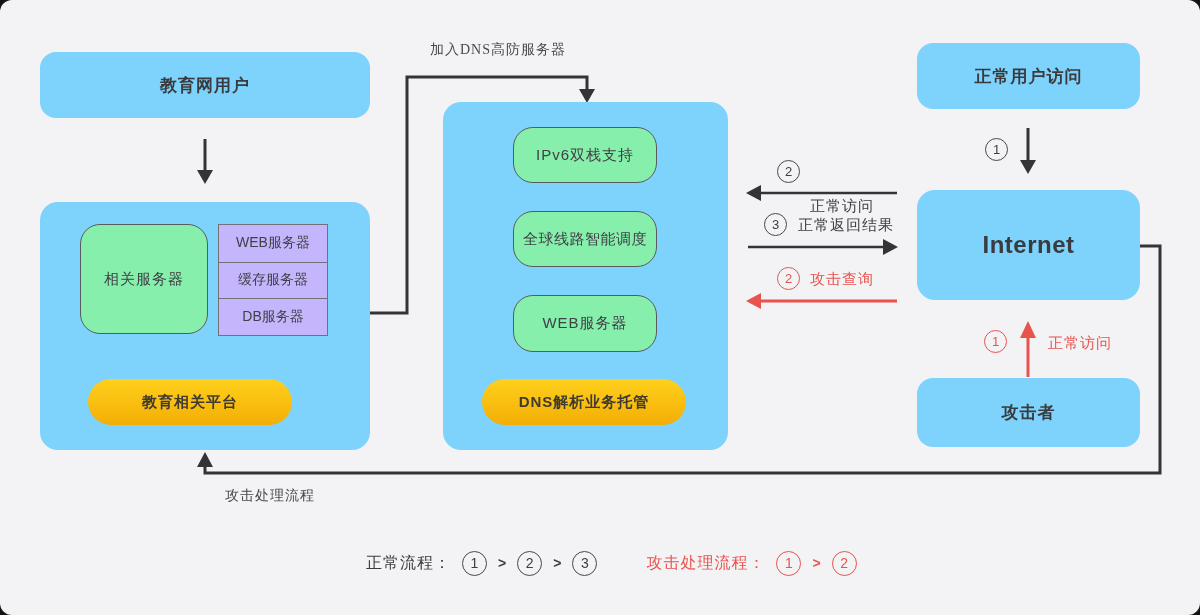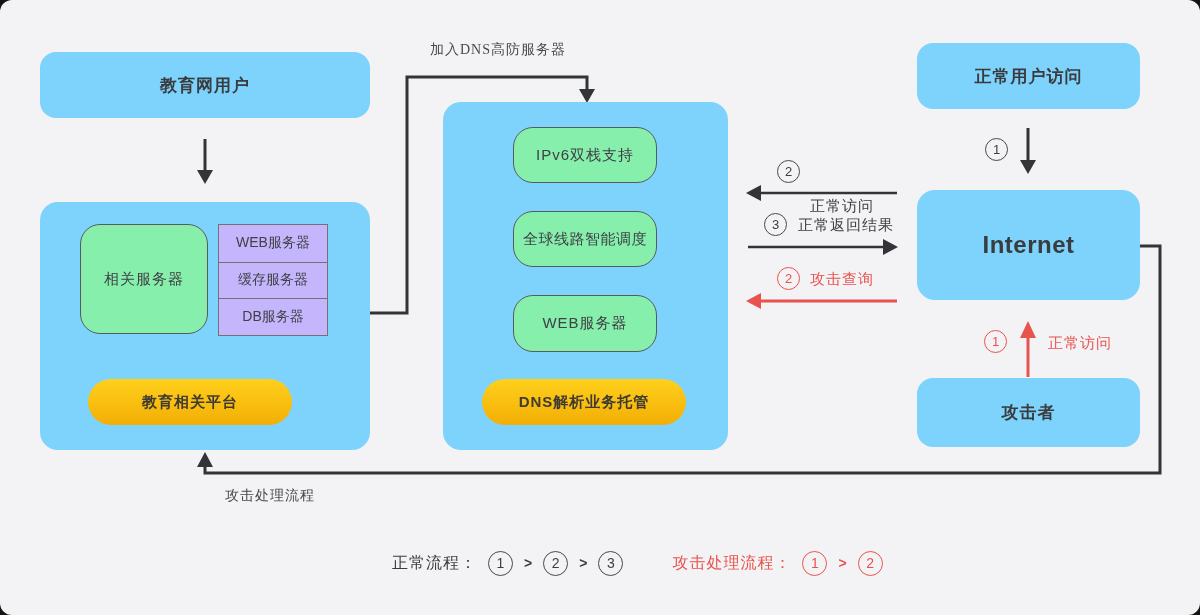--- a/index.html
+++ b/index.html
@@ -37,21 +37,21 @@
   .flow-label { position:absolute; font-size:15px; color:#3c3d41; letter-spacing:1px; }
   .num-circle {
     position:absolute; width:23px; height:23px; border-radius:50%;
     border:1.6px solid #47484c; color:#3d3e42;
     display:flex; align-items:center; justify-content:center;
     font-size:13px; background:transparent;
   }
   .red { color:#e8534e !important; }
   .red-border { border-color:#e8534e !important; }
   .legend {
-    position:absolute; left:392px; top:549px; height:28px;
+    position:absolute; left:366px; top:549px; height:28px;
     display:flex; align-items:center; gap:11px;
   }
   .legend-text { font-size:16px; color:#3b3c3f; letter-spacing:1px; white-space:nowrap; }
   .legend-circle {
     width:25px; height:25px; border-radius:50%; border:1.6px solid #47484c;
     display:flex; align-items:center; justify-content:center;
     font-size:14px; color:#3d3e42; flex:0 0 auto;
   }
   .legend-gt { font-size:14px; color:#3b3c3f; font-weight:700; }
   .gap-before { margin-left:38px; }

